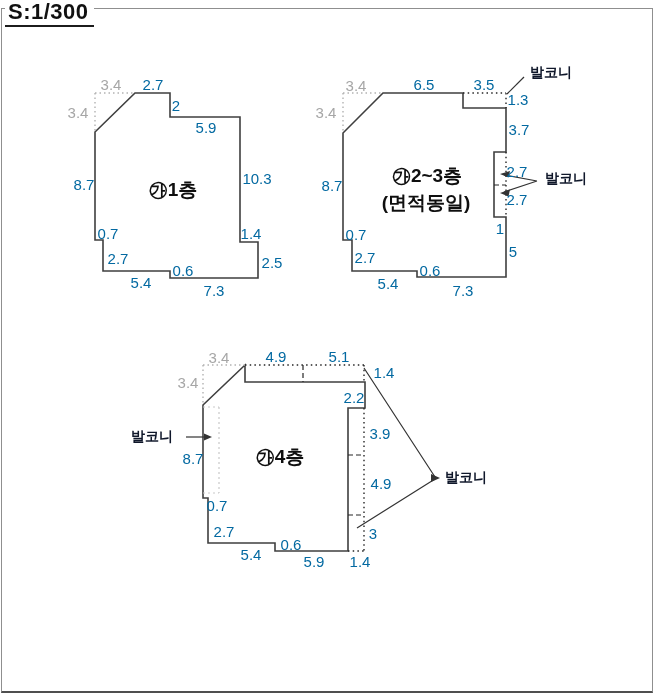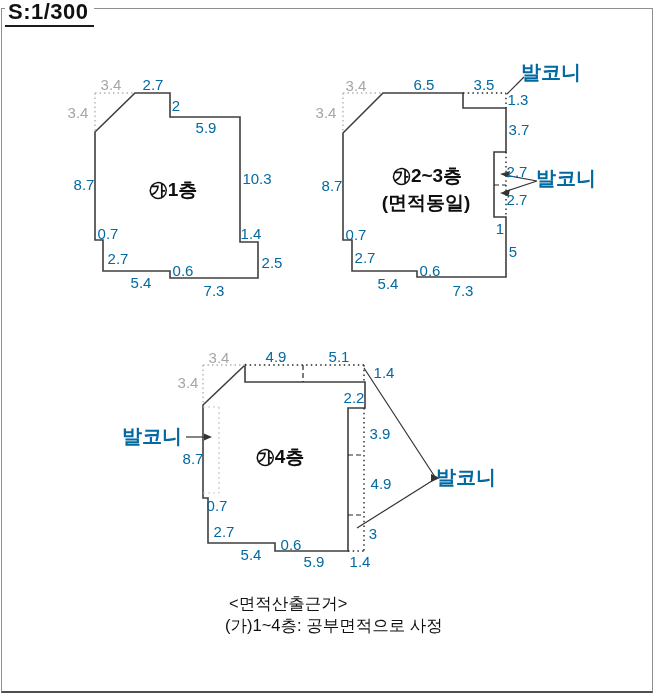--- a/index.html
+++ b/index.html
@@ -16,21 +16,21 @@
     font-size:22px;font-weight:bold;color:#111;padding:2px 5px 0 3px;
     border-bottom:2.5px solid #1c1c1c;letter-spacing:0.5px;white-space:nowrap;
   }
   svg.plans{position:absolute;left:0;top:0;z-index:2;}
   .layer{position:absolute;left:0;top:0;width:576px;height:700px;z-index:3;pointer-events:none;}
   .dim{
     position:absolute;transform:translate(-50%,-50%);
     font-size:15px;color:#0369a1;white-space:nowrap;line-height:1;
   }
   .dim.gray{color:#a6a6a6;}
-  .dim.balcony{font-size:20px;font-weight:700;color:#0369a1;}
+  .dim.balcony{font-size:14px;font-weight:700;color:#0f172a;}
   .plan-title{
     position:absolute;transform:translate(-50%,-50%);z-index:3;
     font-size:19px;font-weight:600;color:#0f0f0f;white-space:nowrap;line-height:1;
   }
   .note{position:absolute;z-index:3;font-size:16.5px;color:#101010;white-space:nowrap;line-height:1;}
   
   .outline{fill:none;stroke:#3f3f3f;stroke-width:1.6;}
   .gdot{fill:none;stroke:#b2b2b2;stroke-width:1.4;stroke-dasharray:1.5 3;}
   .kdot{fill:none;stroke:#262626;stroke-width:1.4;stroke-dasharray:1.5 3.2;}
   .tick{fill:none;stroke:#262626;stroke-width:1.2;stroke-dasharray:5 3;}
@@ -133,16 +133,14 @@
       <span class="dim gray" style="left: 188px; top: 382px;">3.4</span>
       <span class="dim balcony" style="left: 152px; top: 436px;">발코니</span>
       <span class="dim balcony" style="left: 466px; top: 477px;">발코니</span>
     </div>
 
   <span class="plan-title" style="left:173px;top:189px;">㉮1층</span>
   <span class="plan-title" style="left:427px;top:175px;">㉮2~3층</span>
   <span class="plan-title" style="left:426px;top:202px;">(면적동일)</span>
   <span class="plan-title" style="left:280px;top:456px;">㉮4층</span>
 
-  <div class="note" style="left:229px;top:595px;">&lt;면적산출근거&gt;</div>
-  <div class="note" style="left:225px;top:617px;">(가)1~4층: 공부면적으로 사정</div>
 
 </div>
 
 </body></html>

